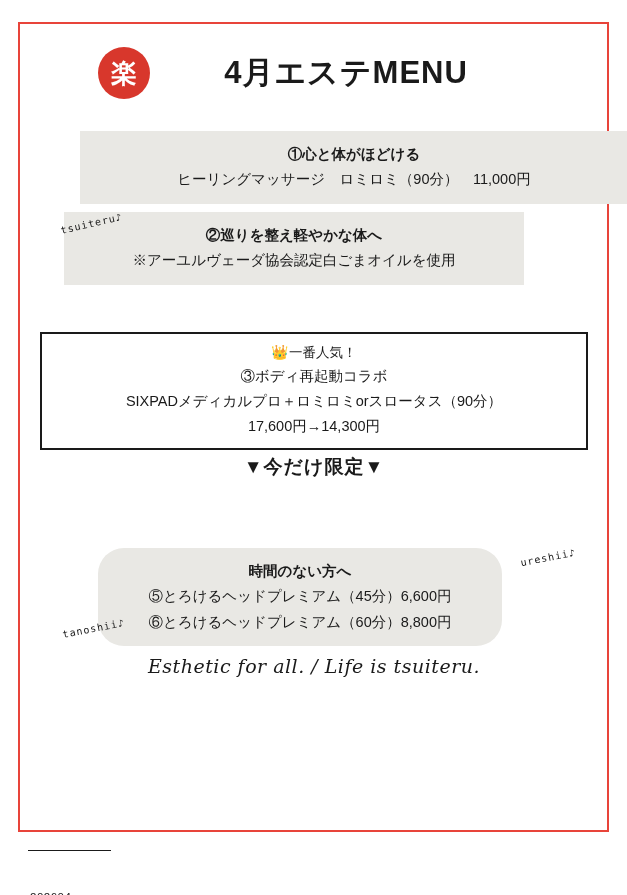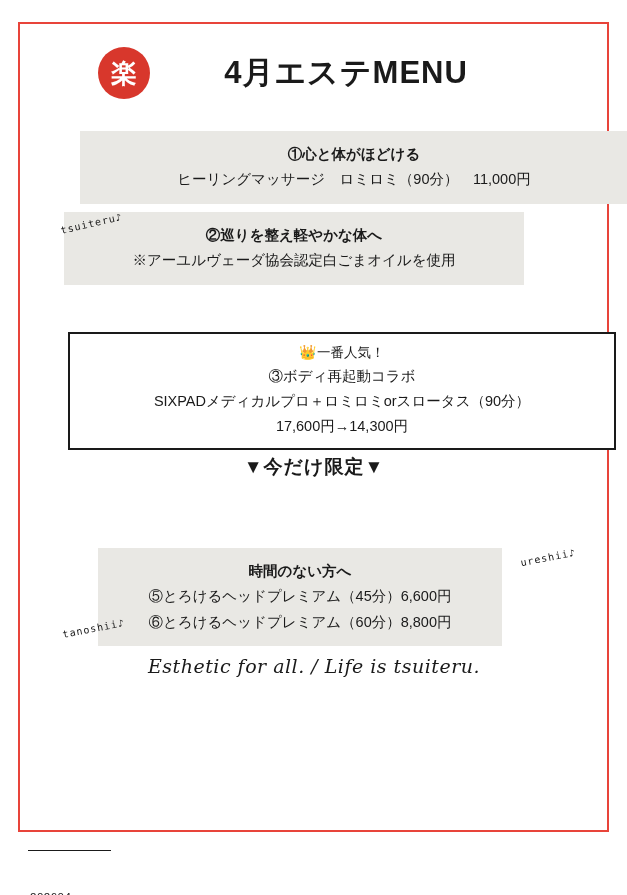--- a/index.html
+++ b/index.html
@@ -97,32 +97,31 @@
     left: 40px;
     top: 332px;
     width: 548px;
     box-sizing: border-box;
     border: 2px solid #1a1a1a;
     background: #ffffff;
     text-align: center;
     font-size: 14.5px;
     line-height: 1.72;
     padding: 6px 10px 9px;
-    margin-left: 28px;
   }
   .boxed .popular {
     font-size: 13.5px;
   }
   .crown {
     color: #f0b429;
     font-size: 14px;
   }
 
   .b4 { left: 40px; top: 443px; width: 548px; }
-  .b5 { left: 98px; top: 548px; width: 404px; }
+  .b5 { left: 98px; top: 548px; width: 404px; border-radius: 26px; }
 
   .tagline {
     position: absolute;
     left: 40px;
     top: 655px;
     width: 548px;
     text-align: center;
     font-family: "DejaVu Serif", serif;
     font-style: italic;
     font-size: 19px;

